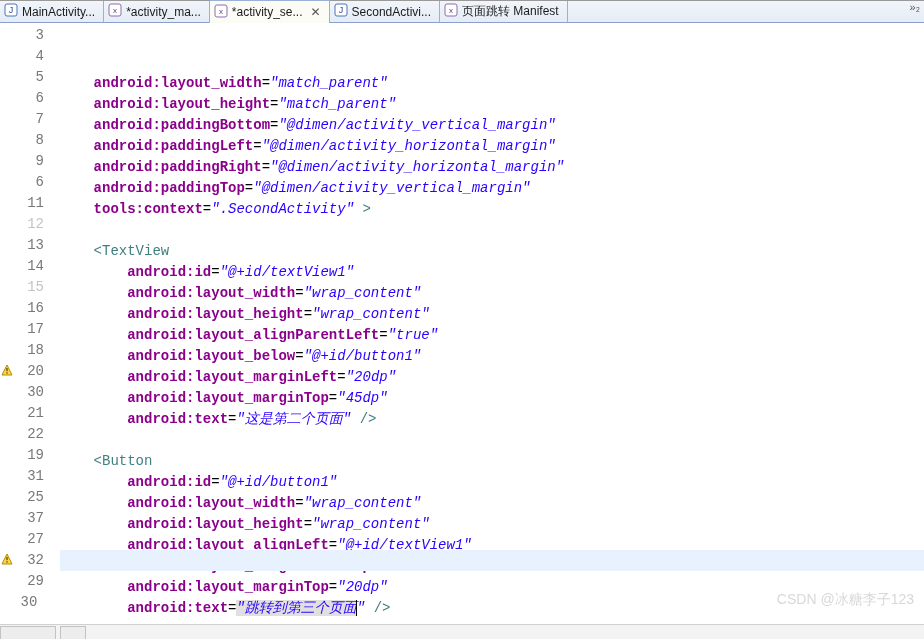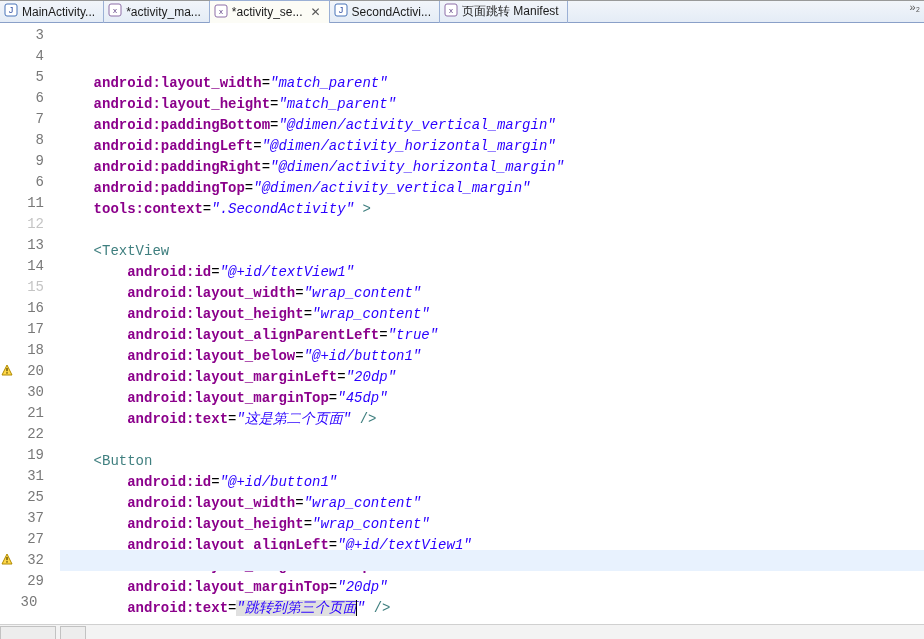--- a/index.html
+++ b/index.html
@@ -243,20 +243,21 @@
         <div class="line">37</div>
         <div class="line">27</div>
         <div class="line">32</div>
         <div class="line">29</div>
         <div class="line ln-underline">30</div>
       </div>
     <div class="gap"></div>
     <div class="code" id="code">
       <div id="hl" class="row-highlight hl-current" style="top: 527px;"></div>
     <div class="line">    <span class="tok-attr">android:layout_width</span><span class="tok-punc">=</span><span class="tok-str">"match_parent"</span></div><div class="line">    <span class="tok-attr">android:layout_height</span><span class="tok-punc">=</span><span class="tok-str">"match_parent"</span></div><div class="line">    <span class="tok-attr">android:paddingBottom</span><span class="tok-punc">=</span><span class="tok-str">"@dimen/activity_vertical_margin"</span></div><div class="line">    <span class="tok-attr">android:paddingLeft</span><span class="tok-punc">=</span><span class="tok-str">"@dimen/activity_horizontal_margin"</span></div><div class="line">    <span class="tok-attr">android:paddingRight</span><span class="tok-punc">=</span><span class="tok-str">"@dimen/activity_horizontal_margin"</span></div><div class="line">    <span class="tok-attr">android:paddingTop</span><span class="tok-punc">=</span><span class="tok-str">"@dimen/activity_vertical_margin"</span></div><div class="line">    <span class="tok-attr">tools:context</span><span class="tok-punc">=</span><span class="tok-str">".SecondActivity"</span><span class="tok-tag"> &gt;</span></div><div class="line"></div><div class="line">    <span class="tok-tag">&lt;TextView</span></div><div class="line">        <span class="tok-attr">android:id</span><span class="tok-punc">=</span><span class="tok-str">"@+id/textView1"</span></div><div class="line">        <span class="tok-attr">android:layout_width</span><span class="tok-punc">=</span><span class="tok-str">"wrap_content"</span></div><div class="line">        <span class="tok-attr">android:layout_height</span><span class="tok-punc">=</span><span class="tok-str">"wrap_content"</span></div><div class="line">        <span class="tok-attr">android:layout_alignParentLeft</span><span class="tok-punc">=</span><span class="tok-str">"true"</span></div><div class="line">        <span class="tok-attr">android:layout_below</span><span class="tok-punc">=</span><span class="tok-str">"@+id/button1"</span></div><div class="line">        <span class="tok-attr">android:layout_marginLeft</span><span class="tok-punc">=</span><span class="tok-str">"20dp"</span></div><div class="line">        <span class="tok-attr">android:layout_marginTop</span><span class="tok-punc">=</span><span class="tok-str">"45dp"</span></div><div class="line">        <span class="tok-attr">android:text</span><span class="tok-punc">=</span><span class="tok-str">"这是第二个页面"</span><span class="tok-tag"> /&gt;</span></div><div class="line"></div><div class="line">    <span class="tok-tag">&lt;Button</span></div><div class="line">        <span class="tok-attr">android:id</span><span class="tok-punc">=</span><span class="tok-str">"@+id/button1"</span></div><div class="line">        <span class="tok-attr">android:layout_width</span><span class="tok-punc">=</span><span class="tok-str">"wrap_content"</span></div><div class="line">        <span class="tok-attr">android:layout_height</span><span class="tok-punc">=</span><span class="tok-str">"wrap_content"</span></div><div class="line">        <span class="tok-attr">android:layout_alignLeft</span><span class="tok-punc">=</span><span class="tok-str">"@+id/textView1"</span></div><div class="line">        <span class="tok-attr">android:layout_alignParentTop</span><span class="tok-punc">=</span><span class="tok-str">"true"</span></div><div class="line">        <span class="tok-attr">android:layout_marginTop</span><span class="tok-punc">=</span><span class="tok-str">"20dp"</span></div><div class="line">        <span class="tok-attr">android:text</span><span class="tok-punc">=</span><span class="tok-str str-sel">"跳转到第三个页面</span><span class="cursor"></span><span class="tok-str">"</span><span class="tok-tag"> /&gt;</span></div><div class="line"></div></div>
+    <div class="watermark">CSDN @冰糖李子123</div>
   </div>
 
   <div class="bottom-scroll">
     <div class="scroll-seg-a"></div>
     <div class="scroll-seg-b"></div>
   </div>
 
 </div>
 
 </body></html>

